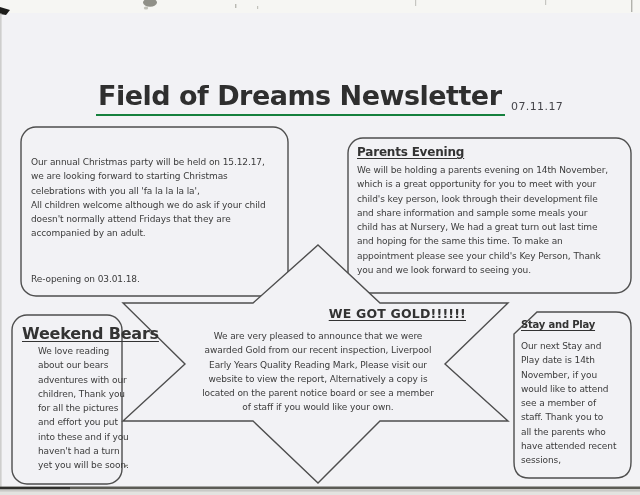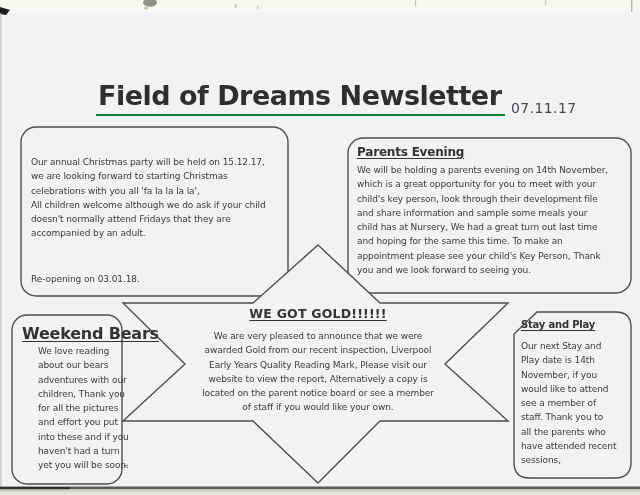--- a/index.html
+++ b/index.html
@@ -37,28 +37,28 @@
     font-weight: bold;
     letter-spacing: -0.5px;
     color: #2f2f2f;
     border-bottom: 2px solid #15803d;
     padding: 0 4px 3px 2px;
     white-space: nowrap;
   }
   .date-stamp {
     position: absolute;
     left: 511px; top: 100px;
-    font-size: 14px;
+    font-size: 11px;
     letter-spacing: 0.4px;
     color: #45454a;
   }
   .gold-heading {
     position: absolute;
     left: 170px; top: 306px; width: 296px;
-    text-align: center;
+    text-align: right;
     font-size: 12.5px;
     font-weight: 600;
     letter-spacing: 0.2px;
     color: #333333;
     text-decoration: underline;
     text-underline-offset: 2px;
   }
   .gold-body {
     left: 172px; top: 329px; width: 292px;
     text-align: center;

